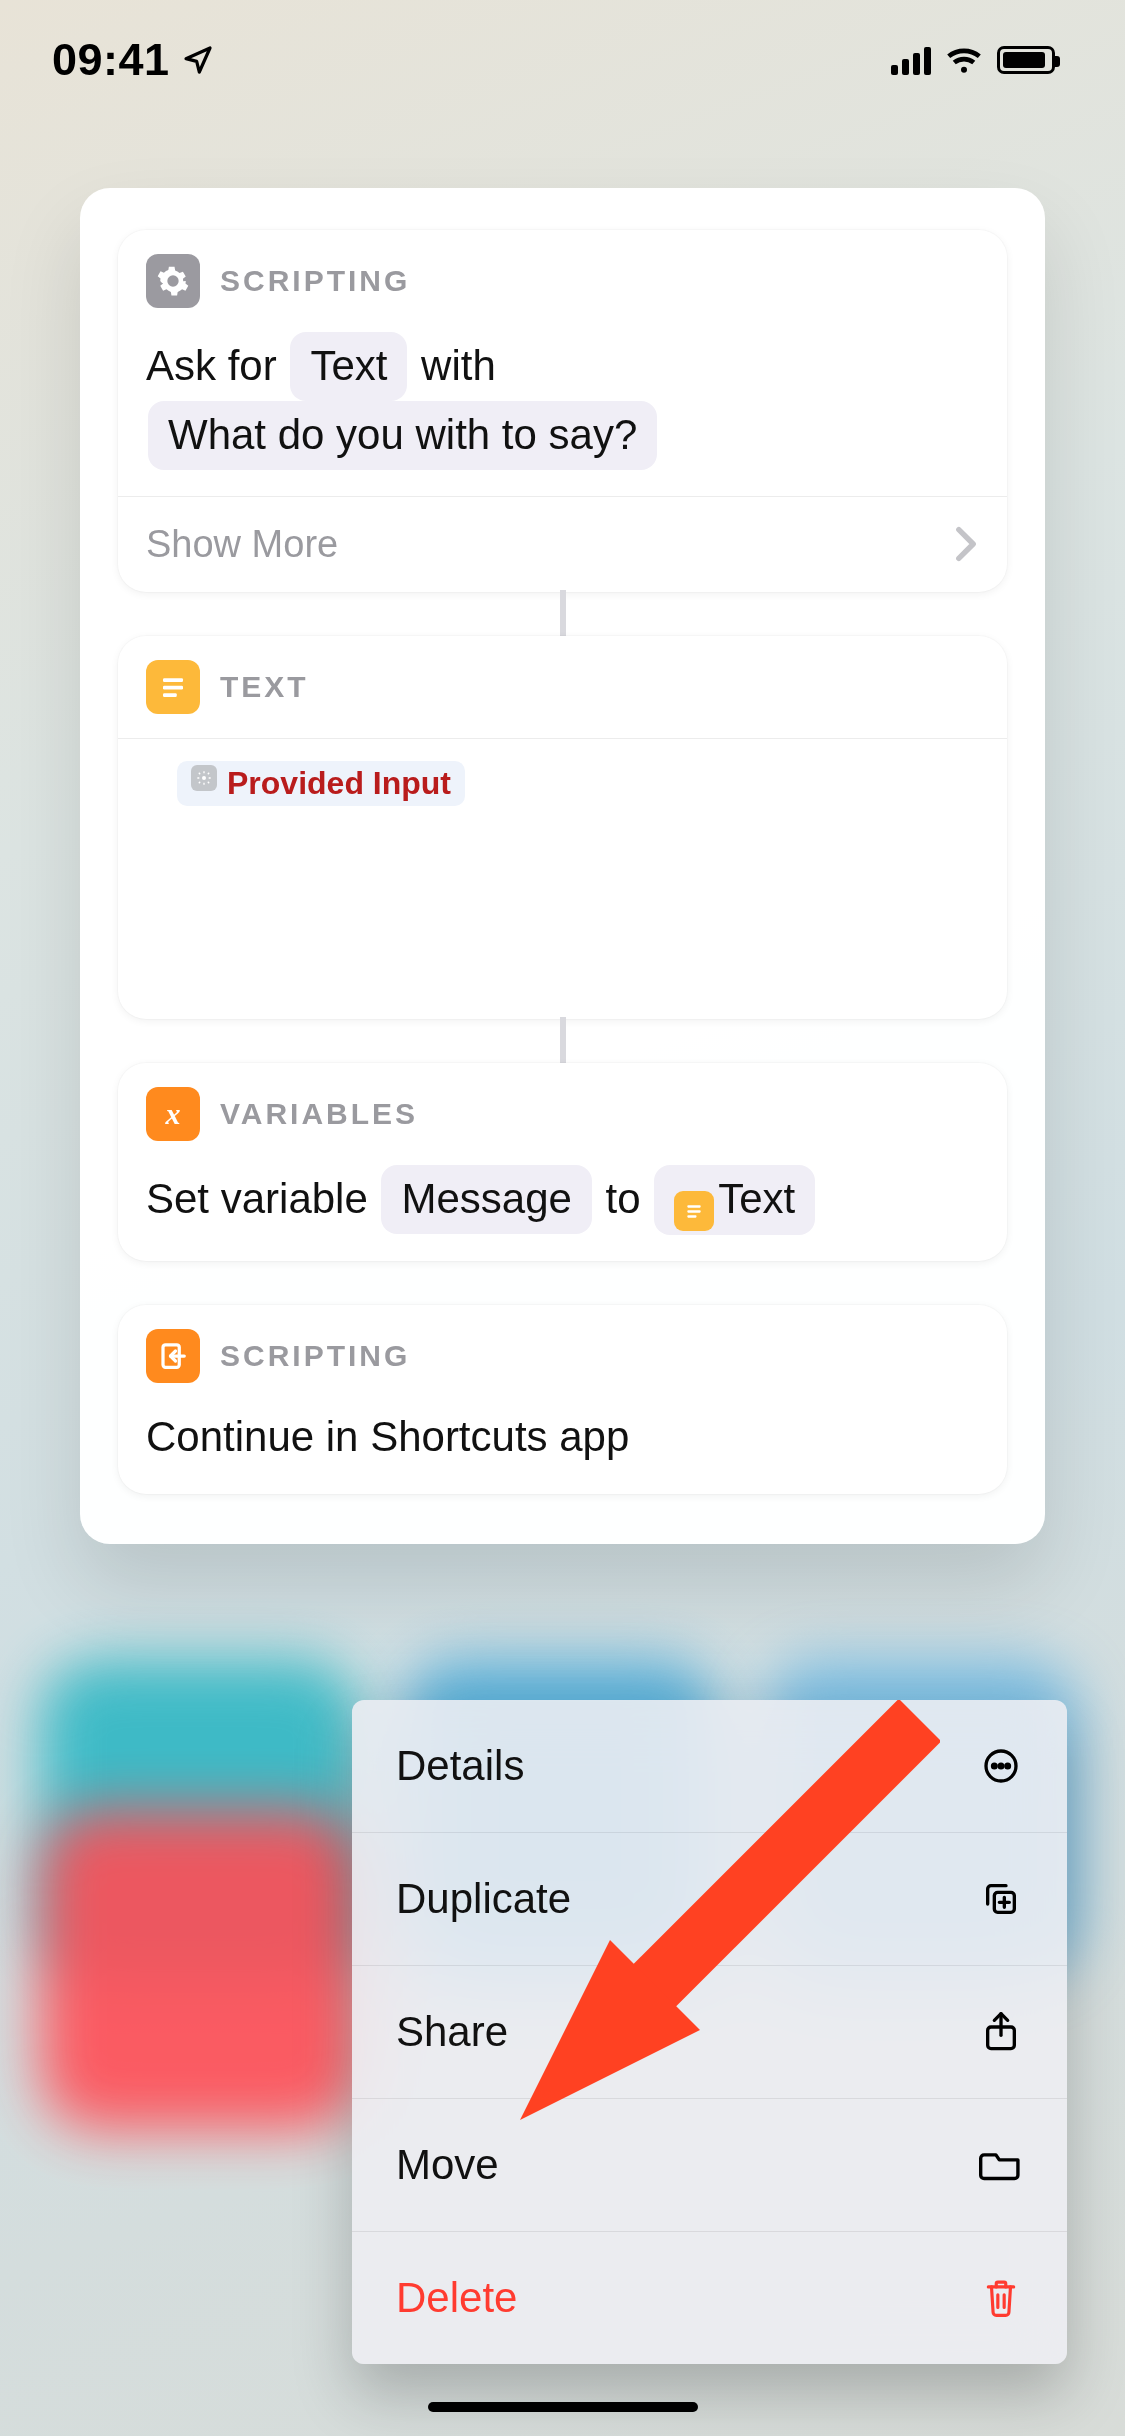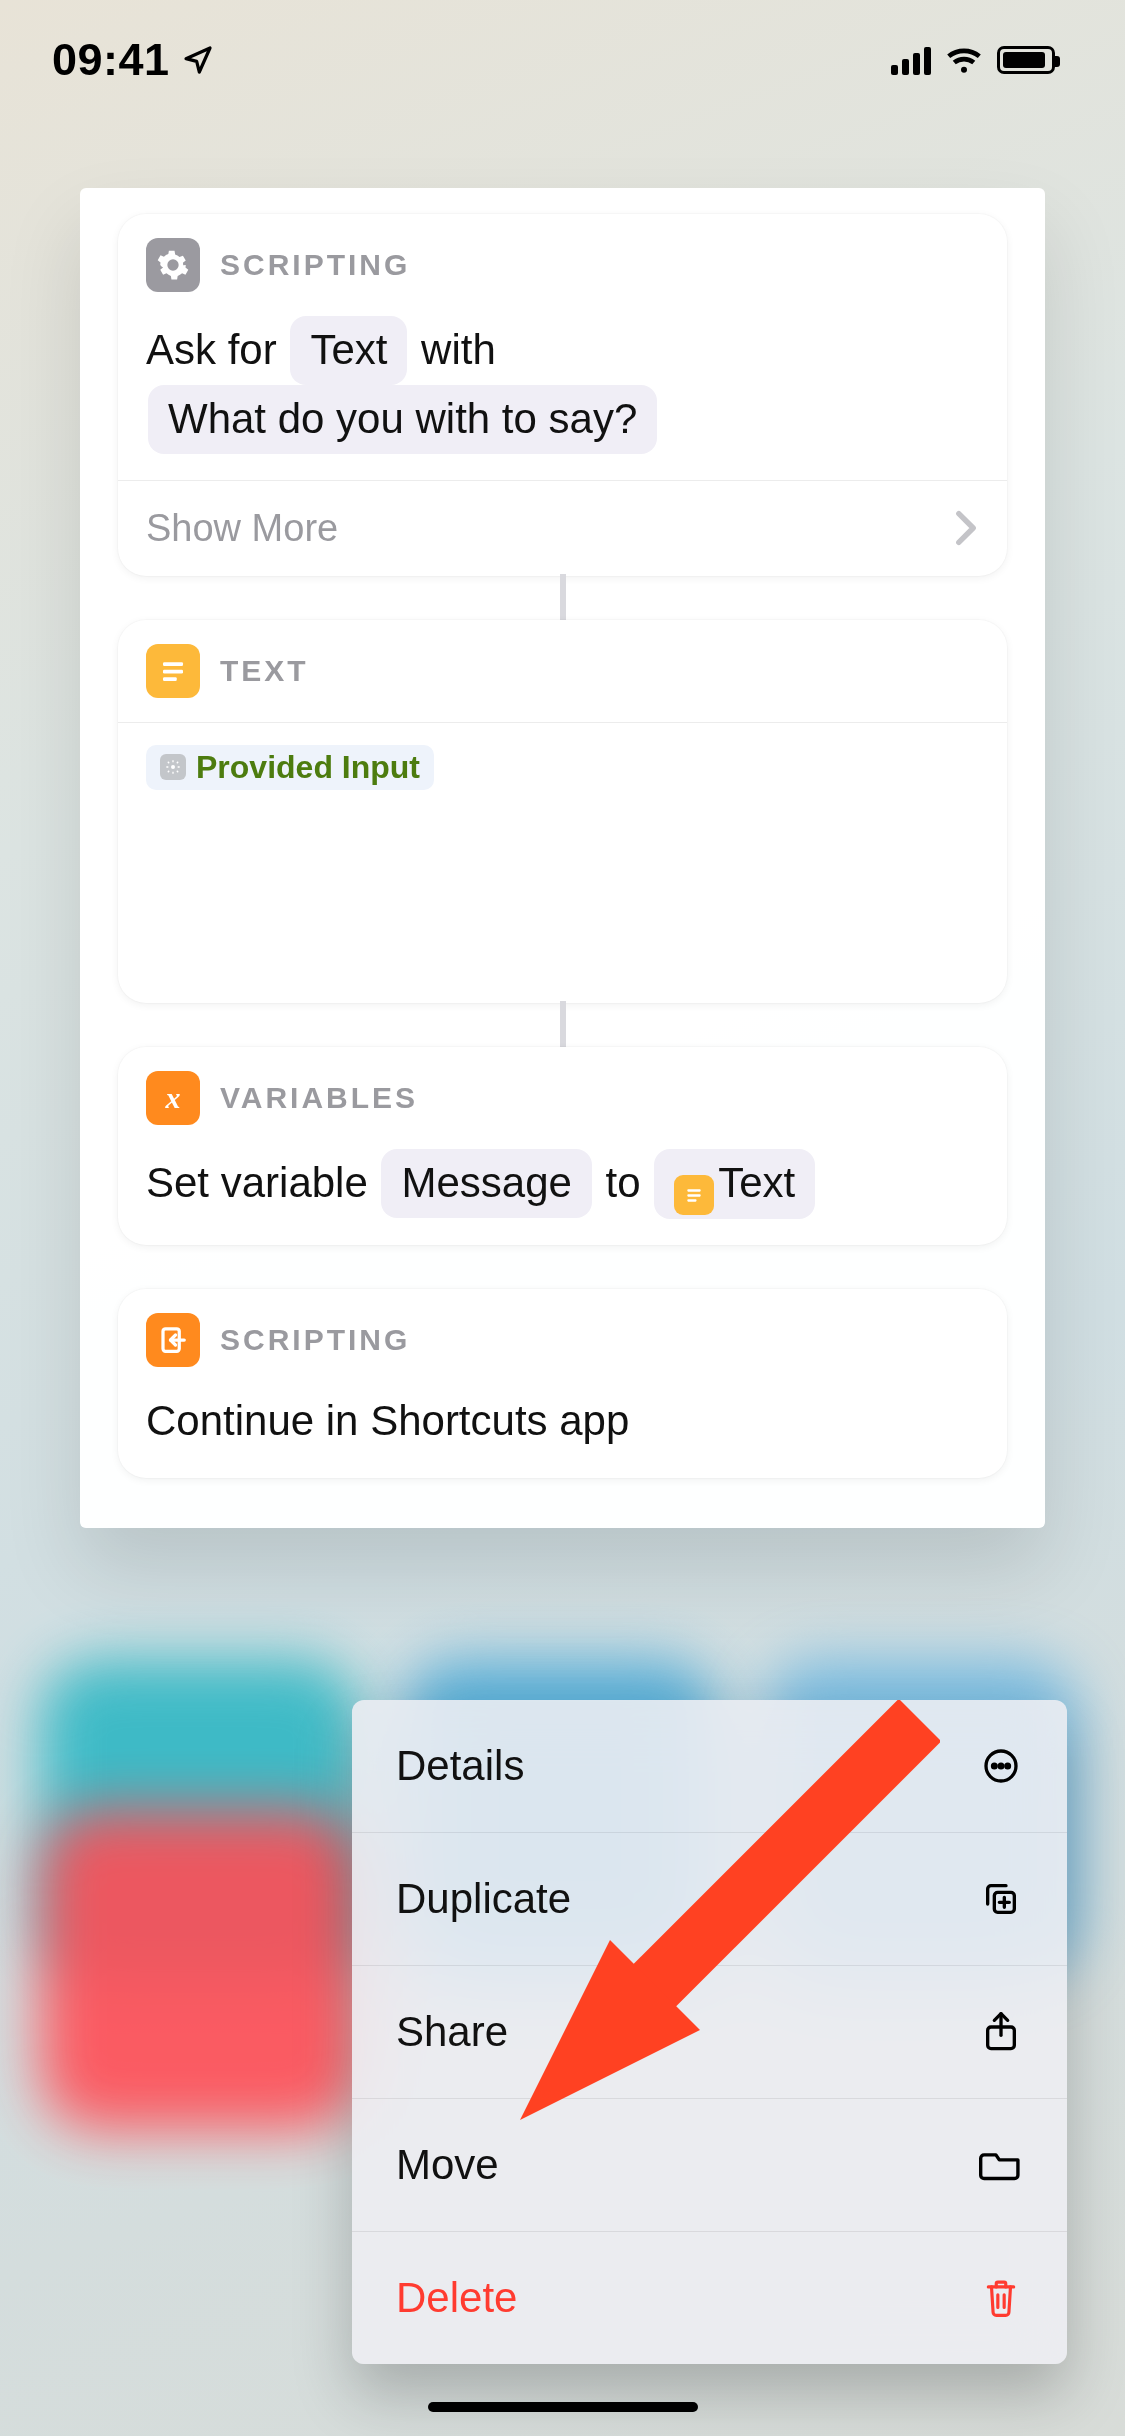--- a/index.html
+++ b/index.html
@@ -37,22 +37,22 @@
   .battery {
     width: 58px; height: 28px; border: 3px solid #000; border-radius: 7px; position: relative;
   }
   .battery::after{content:"";position:absolute;right:-8px;top:7px;width:5px;height:11px;background:#000;border-radius:0 3px 3px 0;}
   .battery .fill{position:absolute;inset:3px;background:#000;border-radius:3px;width:80%;}
 
   
   .preview-sheet {
     position: absolute; left: 80px; right: 80px; top: 188px;
     background: rgba(255,255,255,0.98);
-    border-radius: 6px;
-    padding: 26px 38px 50px;
+    border-radius: 30px;
+    padding: 42px 38px 50px;
     box-shadow: 0 40px 80px rgba(0,0,0,.12);
   }
 
   .action-card {
     background: #fff;
     border-radius: 28px;
     box-shadow: 0 2px 8px rgba(0,0,0,.06), 0 0 0 1px rgba(0,0,0,.02);
     overflow: hidden;
   }
   .card-head {
@@ -74,23 +74,23 @@
     color:#9a9a9f;
   }
 
   .card-body { padding: 0 28px 26px 28px; font-size: 42px; line-height: 1.45; color:#111; }
   .card-body.tight { padding-top: 6px; }
   .token {
     display: inline-block; background:#f0eef6; border-radius: 16px;
     padding: 4px 20px; margin: 0 2px;
   }
   .token-var {
-    display: inline-flex; align-items: center; gap: 10px;
+    display: inline-flex; gap: 10px;
     background:#eef3fb; border-radius: 10px; padding: 4px 14px;
-    color:#4d7c0f; font-weight: 600; font-size: 32px;
+    color:#b91c1c; font-weight: 600; font-size: 32px; margin-left: 31px;
   }
   .token-var .mini-icon{
     width:26px;height:26px;border-radius:6px;background:#c3c6ca;
     display:flex;align-items:center;justify-content:center;color:#fff;font-size:18px;
   }
 
   .divider { height:1px; background:#ececec; }
   .show-more {
     display:flex; align-items:center; justify-content:space-between;
     padding: 26px 28px; color:#9a9a9f; font-size:38px;

